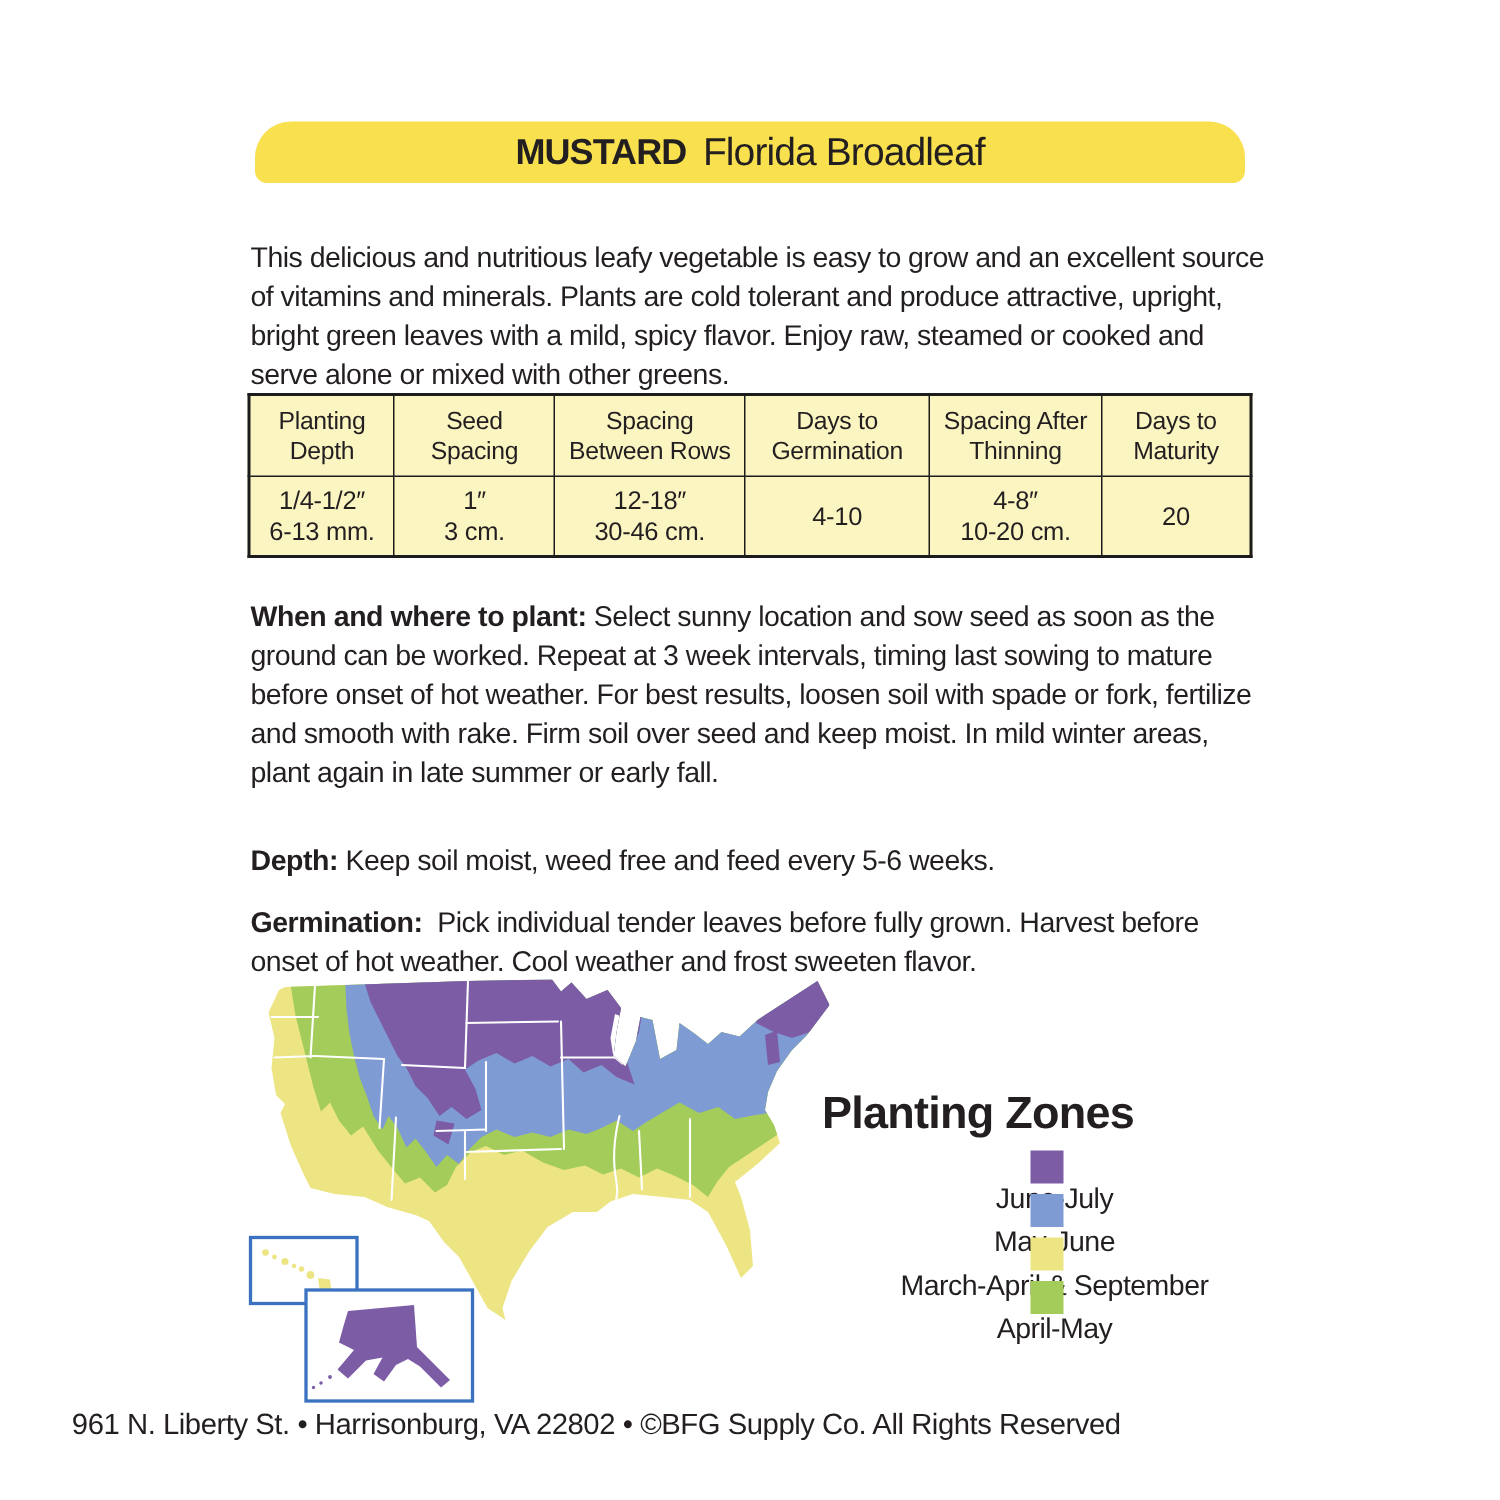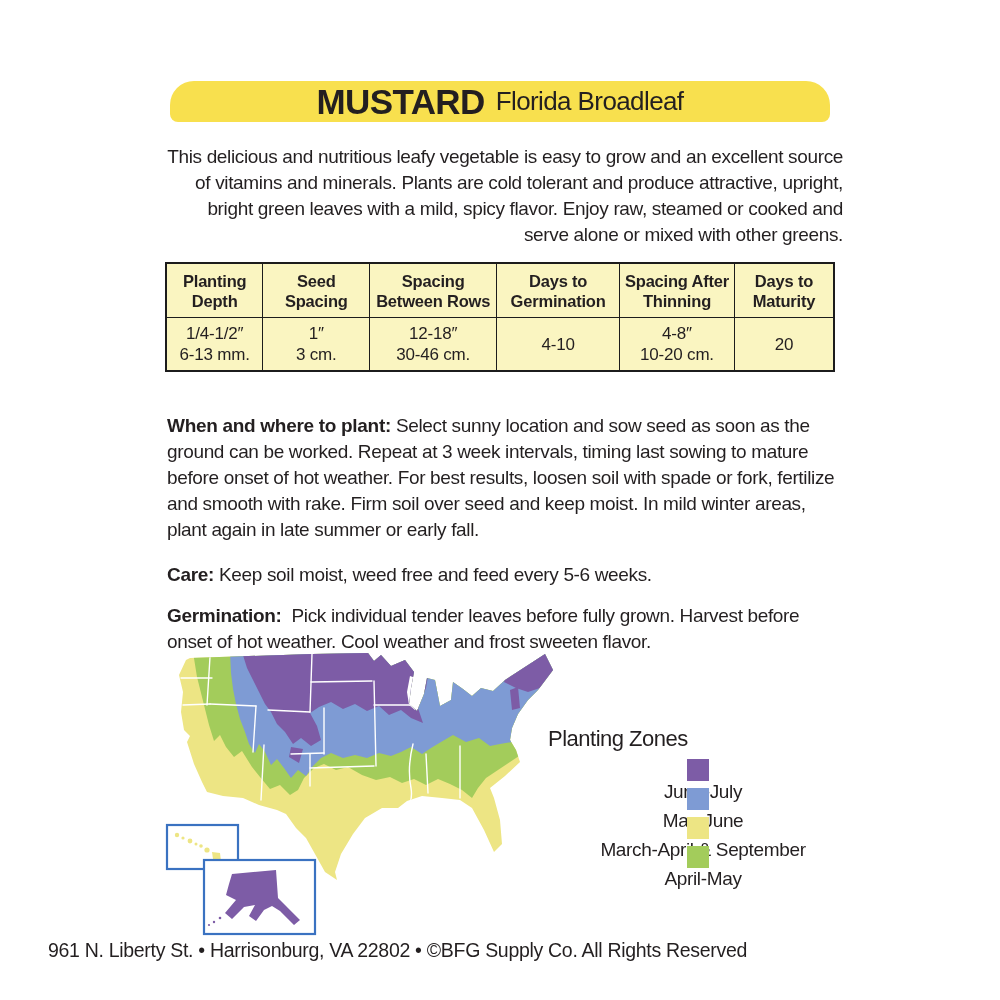--- a/index.html
+++ b/index.html
@@ -1,45 +1,45 @@
 <!DOCTYPE html>
 <html style="--ink: #231F20; --banner: #F8E04E; --table_bg: #FAF5C1; --zone_purple: #7D5CA6; --zone_blue: #7E9BD4; --zone_green: #A3CC5B; --zone_yellow: #EDE584; --inset_border: #3A72C1;"><head>
 <meta charset="utf-8">
 <style>
   html,body{margin:0;padding:0;background:#fff;}
   body{width:1000px;height:1000px;font-family:"Liberation Sans",sans-serif;color:var(--ink,#231F20);}
   .page{position:relative;width:1000px;height:1000px;background:#fff;overflow:hidden;}
 
   .banner{position:absolute;left:170px;top:81px;width:660px;height:41px;background:var(--banner);
           border-radius:24px 24px 8px 8px;display:flex;align-items:center;justify-content:center;gap:11px;}
-  .banner .variety{font-size:35px;font-weight:800;letter-spacing:-0.6px;}
+  .banner .variety{font-size:24px;font-weight:800;letter-spacing:-0.6px;}
   .banner .cultivar{font-size:26px;font-weight:400;letter-spacing:-0.6px;text-align:center;}
 
   .bodytext{font-size:19px;line-height:26px;letter-spacing:-0.35px;}
-  .desc{position:absolute;left:167px;top:125px;width:676px;text-align:right;}
+  .desc{position:absolute;left:167px;top:141px;width:676px;}
 
   table.specs{position:absolute;left:165px;top:262px;width:670px;border-collapse:collapse;
               background:var(--table_bg);table-layout:fixed;border:2.5px solid #1c1c1c;}
   .specs th,.specs td{border:1.6px solid #1c1c1c;text-align:center;vertical-align:middle;
                       white-space:pre-line;letter-spacing:-0.2px;padding:0 2px;}
-  .specs th{font-size:16.5px;line-height:20px;font-weight:700;height:53px;}
+  .specs th{font-size:16.5px;line-height:20px;font-weight:400;height:53px;}
   .specs td{font-size:17px;line-height:21px;height:52px;font-weight:400;}
 
   .section{position:absolute;left:167px;width:676px;}
-  .sec-when{top:394px;} .sec-care{top:543px;} .sec-harv{top:584px;}
+  .sec-when{top:380px;} .sec-care{top:543px;} .sec-harv{top:584px;}
   .section b{letter-spacing:-0.3px;}
 
   svg.map{position:absolute;left:160px;top:648px;}
   .z-purple{fill:var(--zone_purple);} .z-blue{fill:var(--zone_blue);}
   .z-green{fill:var(--zone_green);}   .z-yellow{fill:var(--zone_yellow);}
   .stateline{stroke:#ffffff;stroke-width:1.4;fill:none;stroke-linecap:round;}
   .inset{fill:#ffffff;stroke:var(--inset_border);stroke-width:2.2;}
 
   .legend{position:absolute;left:548px;top:726px;width:310px;}
-  .legend-title{font-size:22px;font-weight:400;letter-spacing:-0.5px;margin:0 0 7px 0;}
+  .legend-title{font-size:30px;font-weight:700;letter-spacing:-0.5px;margin:0 0 7px 0;}
   .legend-row{display:flex;align-items:center;height:29px;flex-direction:column;}
   .sw{width:22px;height:22px;margin-right:10px;flex:0 0 22px;}
   .legend-label{font-size:19px;letter-spacing:-0.35px;}
 
   .footer{position:absolute;left:0;top:939px;width:795px;text-align:center;
           font-size:19.5px;letter-spacing:-0.3px;}
 </style>
 </head>
 <body>
 
@@ -86,21 +86,21 @@
       <td>4-10</td>
       <td>4-8″
 10-20 cm.</td>
       <td>20</td>
     </tr>
   </tbody>
     </table>
 
   <p class="section bodytext sec-when"><b>When and where to plant:</b> <span>Select sunny location and sow seed as soon as the ground can be worked. Repeat at 3 week intervals, timing last sowing to mature before onset of hot weather. For best results, loosen soil with spade or fork, fertilize and smooth with rake. Firm soil over seed and keep moist. In mild winter areas, plant again in late summer or early fall.</span></p>
 
-  <p class="section bodytext sec-care"><b>Care:</b> <span>Keep soil moist, weed free and feed every 5-6 weeks.</span></p>
+  <p class="section bodytext sec-care"><b>Depth:</b> <span>Keep soil moist, weed free and feed every 5-6 weeks.</span></p>
 
   <p class="section bodytext sec-harv"><b>Germination:</b>&nbsp; <span>Pick individual tender leaves before fully grown. Harvest before onset of hot weather. Cool weather and frost sweeten flavor.</span></p>
 
   <svg class="map" width="420" height="300" viewBox="0 0 420 300" aria-hidden="true">
     <defs>
       <clipPath id="usClip">
         <path d="M 30,10 L 152,6 L 208,5 L 214,13 L 221,7 L 231,18 L 245,12 L 254,24
                  L 251,40 L 249,56 L 257,63 L 264,46 L 267,30 L 275,32 L 280,58 L 291,52 L 293,34
                  L 303,41 L 312,48 L 321,40 L 333,43 L 345,32 L 385,6 L 393,22 L 378,42
                  L 368,52 L 358,66 L 352,80 L 350,92 L 356,102 L 360,114 L 345,128 L 330,140

